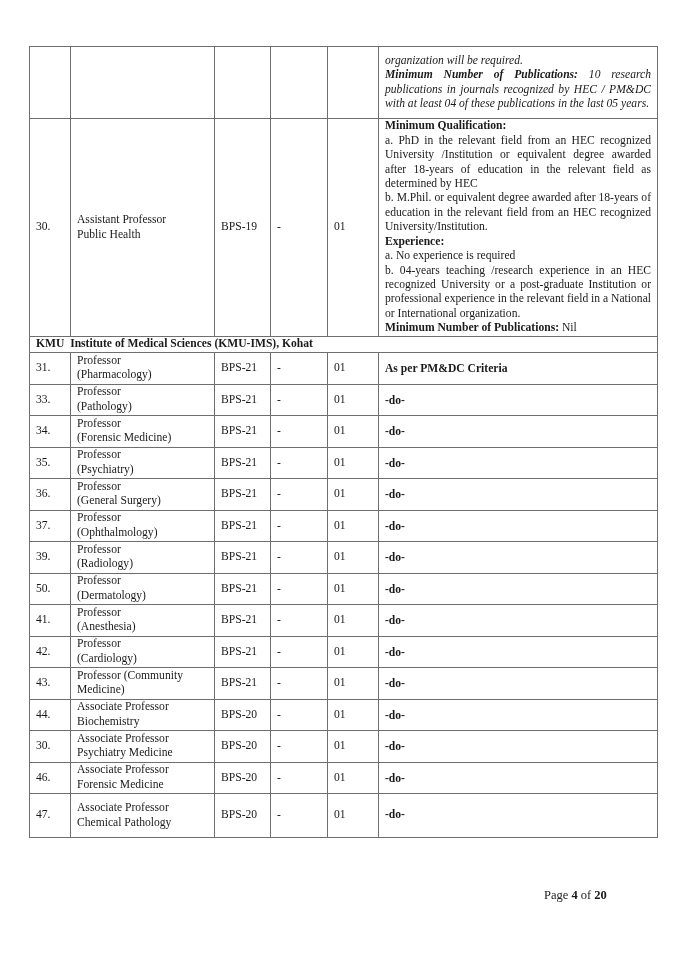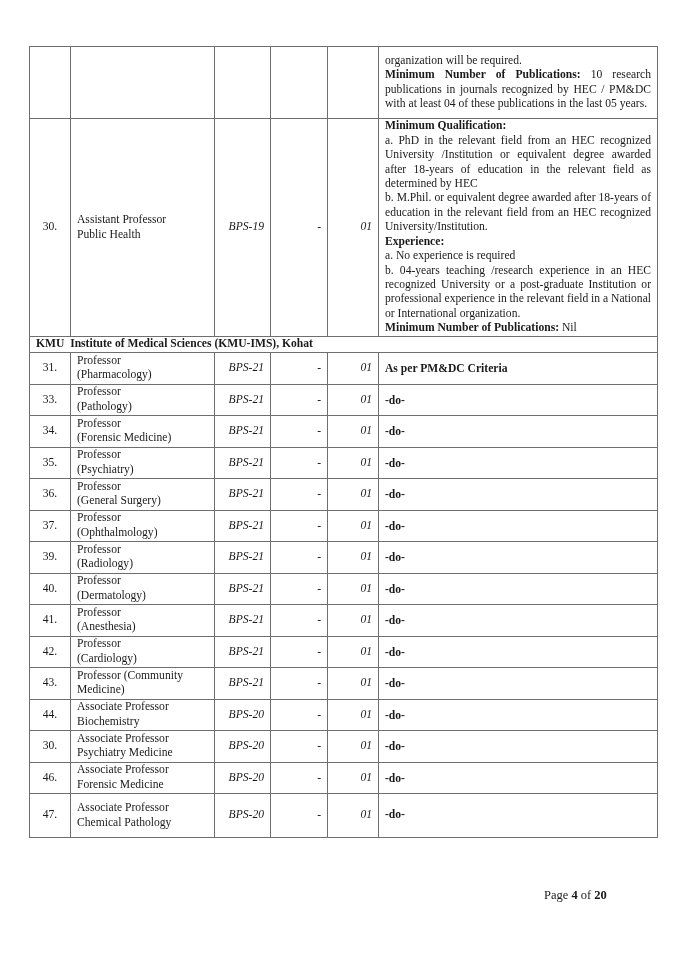--- a/index.html
+++ b/index.html
@@ -3,22 +3,22 @@
 <meta charset="utf-8">
 <style>
   html, body { margin:0; padding:0; background:#ffffff; }
   body { width:679px; height:960px; position:relative; overflow:hidden;
          font-family:"Liberation Serif", "DejaVu Serif", serif; color:#1a1a1a; }
   table.main { position:absolute; left:29px; top:46px; width:628px;
          border-collapse:collapse; table-layout:fixed; font-size:11.6px; line-height:14.4px; }
   table.main td { border:1px solid #6e6e6e; padding:0 6px; vertical-align:middle; }
   col.c1 { width:41px; } col.c2 { width:144px; } col.c3 { width:56px; }
   col.c4 { width:57px; } col.c5 { width:51px; } col.c6 { width:279px; }
-  td.sno { text-align:center; }
-  td.center { text-align:right;font-style:italic; }
+  td.sno { }
+  td.center { text-align:left; }
   td.req { vertical-align:top; text-align:justify; padding:0 5px 0 6px; }
   td.req .ln { display:block; }
   b { font-weight:bold; }
   tr.prow td { height:28.5px; }
   tr.prow td.req { padding-top:2px; }
   tr.last td { height:43px; }
   tr.section td { font-weight:bold; height:15px; padding:0 6px; }
   .footer { position:absolute; left:544px; top:888px; font-size:12.5px; }
 </style>
 </head>
@@ -27,21 +27,21 @@
 <table class="main">
   <colgroup>
       <col class="c1">
       <col class="c2">
       <col class="c3">
       <col class="c4">
       <col class="c5">
       <col class="c6">
     </colgroup>
   <tbody id="tbody">
-    <tr style="height:72px;">
+    <tr style="height:72px;font-style:italic;">
       <td></td>
       <td></td>
       <td></td>
       <td></td>
       <td></td>
       <td class="req">
         <span class="ln">organization will be required.</span>
         <span class="ln"><b>Minimum Number of Publications:</b><span> 10 research publications in journals recognized by HEC / PM&amp;DC with at least 04 of these publications in the last 05 years.</span></span>
       </td>
     </tr>
@@ -138,21 +138,21 @@
         <td>
           <span style="display:block">Professor</span>
           <span style="display:block">(Radiology)</span>
         </td>
         <td class="center">BPS-21</td>
         <td class="center">-</td>
         <td class="center">01</td>
         <td class="req"><b>-do-</b></td>
       </tr>
       <tr class="prow">
-        <td class="sno">40.</td>
+        <td class="sno">50.</td>
         <td>
           <span style="display:block">Professor</span>
           <span style="display:block">(Dermatology)</span>
         </td>
         <td class="center">BPS-21</td>
         <td class="center">-</td>
         <td class="center">01</td>
         <td class="req"><b>-do-</b></td>
       </tr>
       <tr class="prow">

